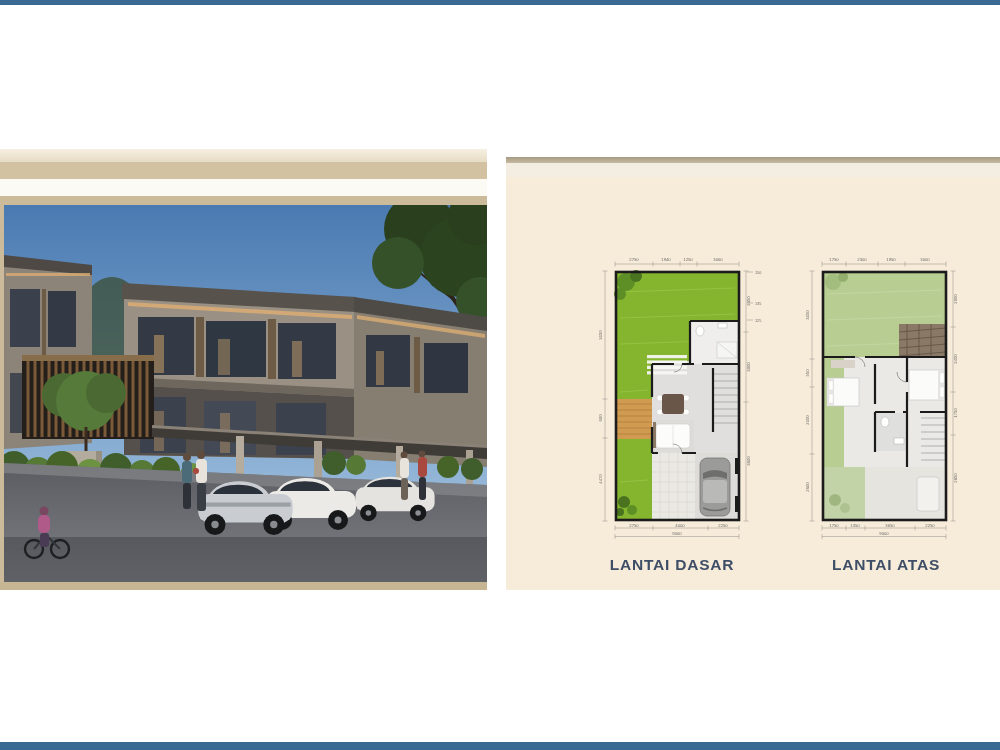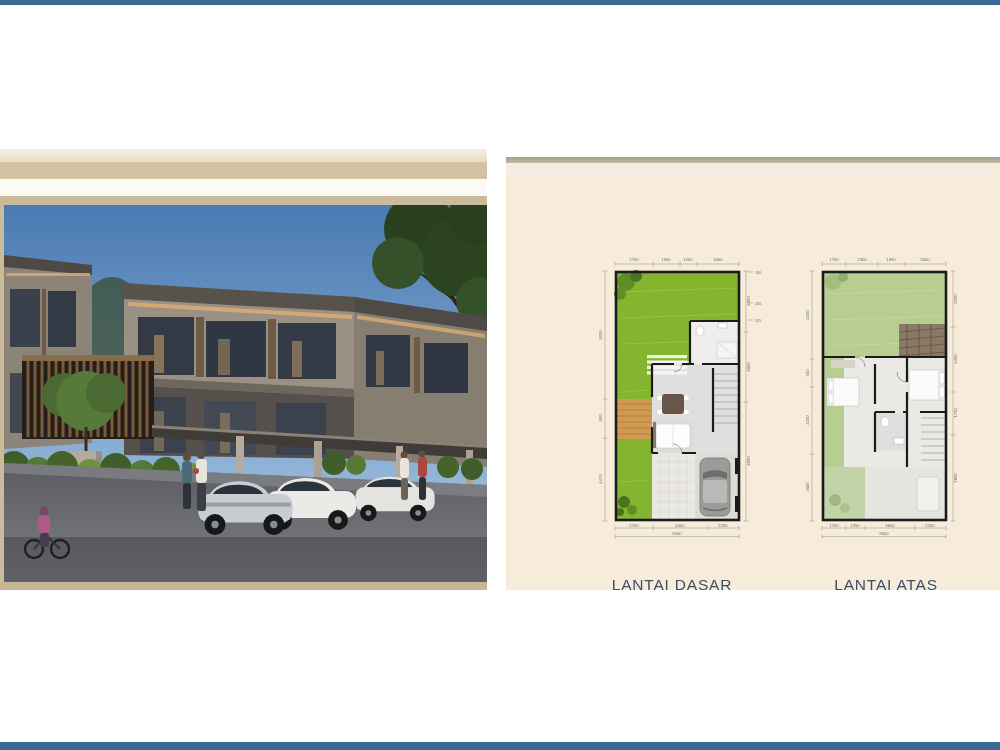--- a/index.html
+++ b/index.html
@@ -25,21 +25,21 @@
 
   
   .plans-panel{left:506px;top:157px;width:494px;height:433px;}
   .rp-topline{height:6px;background:linear-gradient(#a79b83,#c6baa1);}
   .rp-strip{height:14px;background:#f3eee1;}
   .rp-body{height:413px;background:#f7ebda;}
 
   .plan-svg{position:absolute;top:252px;}
   .plan-label{
     position:absolute;top:556px;width:200px;text-align:center;
-    font-size:15.5px;font-weight:400;letter-spacing:.8px;color:#3d4e66;margin-top:20px;
+    font-size:15.5px;font-weight:700;letter-spacing:.8px;color:#3d4e66;
   }
 
   
   .dimline{stroke:#8f8f8b;stroke-width:.5;fill:none;}
   .wall{stroke:#1b1b1b;fill:none;}
   text.d{font-family:"Liberation Sans",sans-serif;font-size:4.2px;fill:#6d6d68;text-anchor:middle;}
   text.lv{font-family:"Liberation Sans",sans-serif;font-size:3.8px;fill:#6d6d68;text-anchor:start;}
 </style>
 </head>
 <body>

